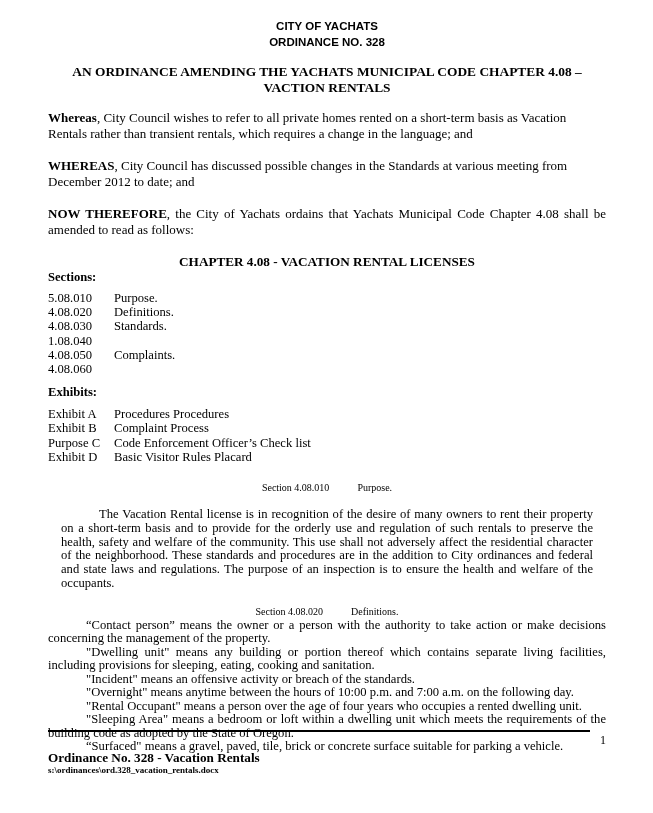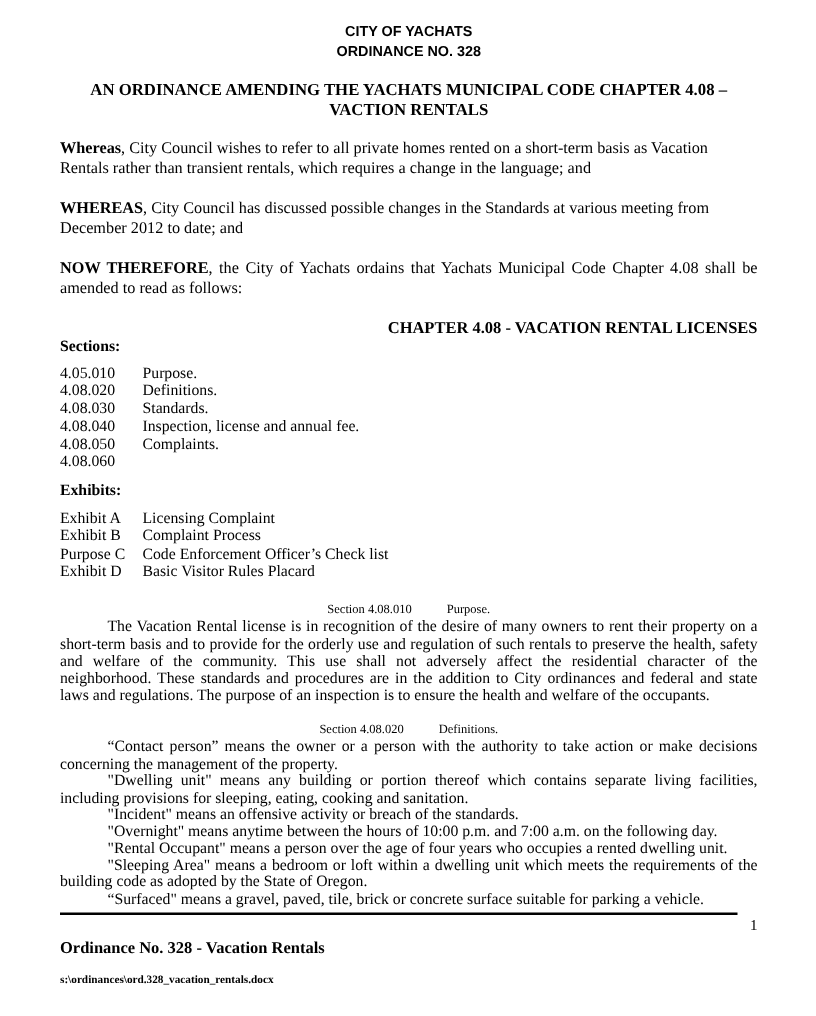--- a/index.html
+++ b/index.html
@@ -36,21 +36,21 @@
   .recital {
     margin: 0 0 16px 0;
     font-size: 13px;
     line-height: 16px;
     text-align: left;
   }
   .recital.justified { text-align: justify; }
   .recital b { font-weight: bold; }
   .chapter-heading {
     margin-top: 8px;
-    text-align: right;
+    text-align: center;
     font-weight: bold;
     font-size: 13.2px;
     line-height: 16px;
   }
   .list-label {
     margin-top: 0;
     font-weight: bold;
     font-size: 12.6px;
     line-height: 14px;
   }
@@ -67,21 +67,21 @@
   .section-heading {
     margin-top: 16px;
     text-align: center;
     font-weight: normal;
     font-size: 10px;
     line-height: 15px;
   }
   .section-heading.second { margin-top: 12px; }
   .heading-gap { display: inline-block; width: 28px; }
   .body-para {
-    margin: 0;
+    margin: 13px;
     font-size: 12.6px;
     line-height: 13.8px;
     text-align: justify;
     text-indent: 38px;
   }
   .definitions p {
     margin: 0;
     font-size: 12.6px;
     line-height: 13.5px;
     text-align: justify;
@@ -104,21 +104,20 @@
     font-size: 12px;
     line-height: 14px;
   }
   .footer-title {
     margin-top: 3px;
     font-weight: bold;
     font-size: 13.2px;
     line-height: 15px;
   }
   .footer-path {
-    margin-top: 13px;
     font-weight: bold;
     font-size: 9px;
     line-height: 10px;
   }
 </style>
 </head>
 <body>
 
 <div class="page">
   <div class="content">
@@ -138,50 +137,49 @@
       <p class="recital"><b>WHEREAS</b><span>, City Council has discussed possible changes in the Standards at various meeting from December 2012 to date; and</span></p>
       <p class="recital justified"><b>NOW THEREFORE</b><span>, the City of Yachats ordains that Yachats Municipal Code Chapter 4.08 shall be amended to read as follows:</span></p>
     </div>
 
     <div class="chapter-heading">CHAPTER 4.08 - VACATION RENTAL LICENSES</div>
 
     <div class="list-label">Sections:</div>
 
     <div class="ref-list">
       <div class="ref-row">
-        <span class="ref-num">4.05.010</span>
+        <span class="ref-num">5.08.010</span>
         <span class="ref-title">Purpose.</span>
       </div>
       <div class="ref-row">
         <span class="ref-num">4.08.020</span>
         <span class="ref-title">Definitions.</span>
       </div>
       <div class="ref-row">
         <span class="ref-num">4.08.030</span>
         <span class="ref-title">Standards.</span>
       </div>
       <div class="ref-row">
-        <span class="ref-num">4.08.040</span>
-        <span class="ref-title">Inspection, license and annual fee.</span>
+        <span class="ref-num">1.08.040</span>
       </div>
       <div class="ref-row">
         <span class="ref-num">4.08.050</span>
         <span class="ref-title">Complaints.</span>
       </div>
       <div class="ref-row">
         <span class="ref-num">4.08.060</span>
       </div>
     </div>
 
     <div class="list-label exhibits">Exhibits:</div>
 
     <div class="ref-list exhibit-list">
       <div class="ref-row">
         <span class="ref-num">Exhibit A</span>
-        <span class="ref-title">Licensing Complaint</span>
+        <span class="ref-title">Procedures Procedures</span>
       </div>
       <div class="ref-row">
         <span class="ref-num">Exhibit B</span>
         <span class="ref-title">Complaint Process</span>
       </div>
       <div class="ref-row">
         <span class="ref-num">Purpose C</span>
         <span class="ref-title">Code Enforcement Officer’s Check list</span>
       </div>
       <div class="ref-row">

